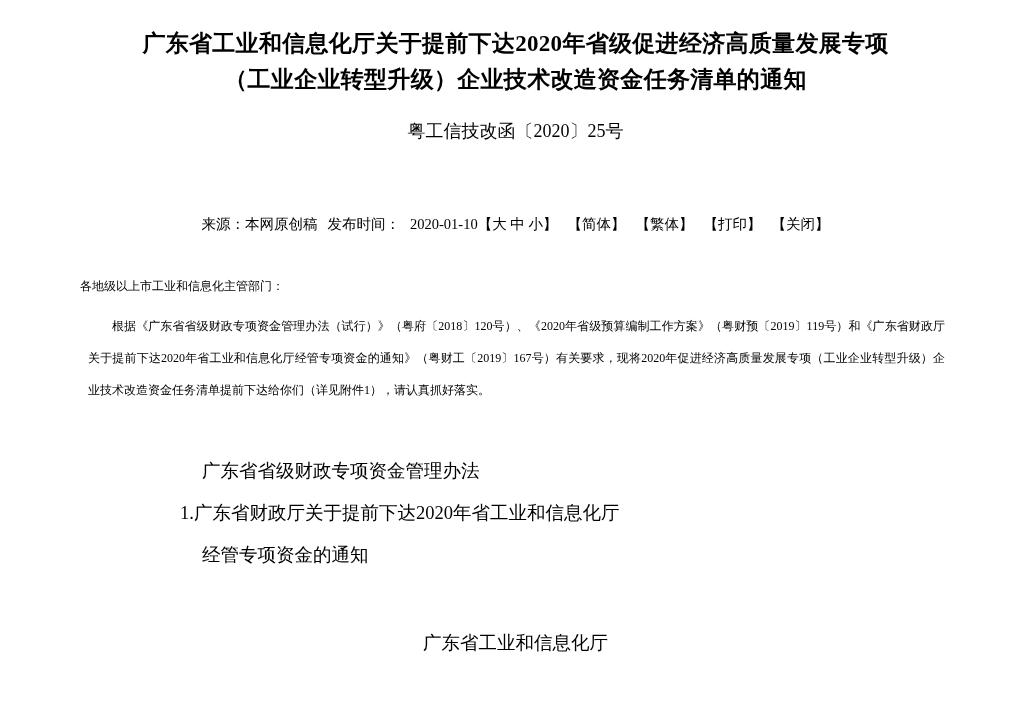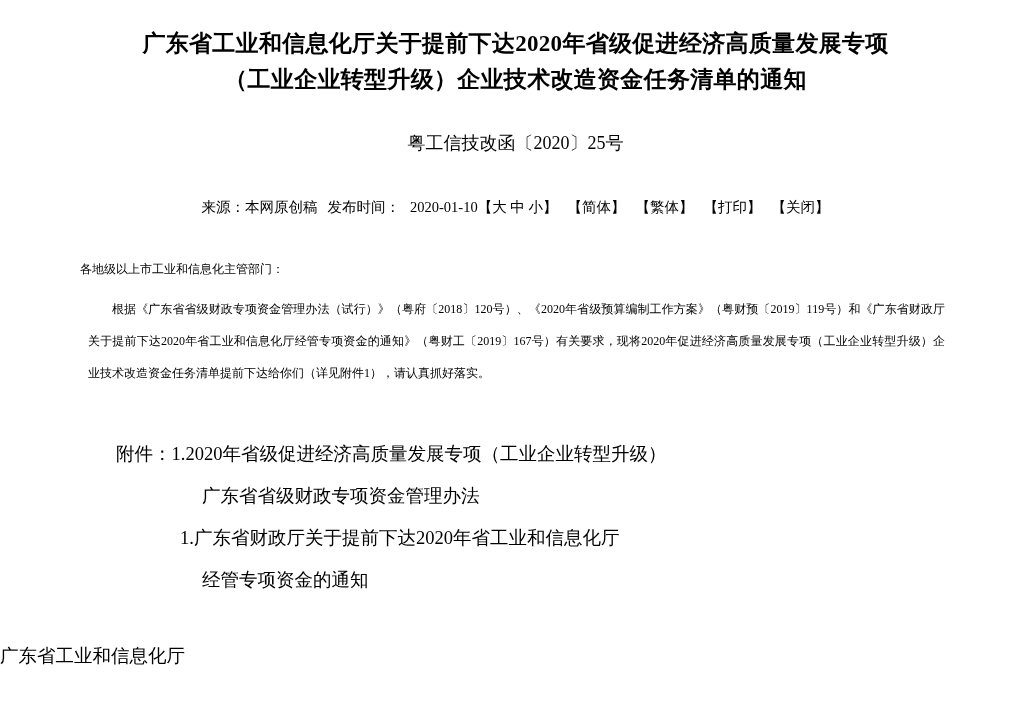--- a/index.html
+++ b/index.html
@@ -25,27 +25,27 @@
     padding: 26px 108px 0 108px;
     text-align: center;
   }
   .title-line {
     font-size: 23px;
     font-weight: bold;
     line-height: 36px;
     letter-spacing: 0.3px;
   }
   .doc-number {
-    margin-top: 32px;
+    margin-top: 20px;
     text-align: center;
     font-size: 18px;
     line-height: 26px;
   }
   .meta-bar {
-    margin-top: 41px;
+    margin-top: 70px;
     text-align: center;
     font-size: 14.5px;
     line-height: 20px;
     white-space: nowrap;
   }
   .meta-bar .meta-seg {
     display: inline;
   }
   .meta-bar .meta-spacer {
     display: inline-block;
@@ -80,22 +80,22 @@
   .attach-line-2 {
     padding-left: 122px;
   }
   .attach-line-3 {
     padding-left: 100px;
   }
   .attach-line-4 {
     padding-left: 122px;
   }
   .signature {
-    margin-top: 40px;
-    text-align: left;
+    margin-top: 52px;
+    text-align: center;
     font-size: 18.5px;
     line-height: 30px;
   }
 </style>
 </head>
 <body>
 
 <div class="page">
 
   <div class="title-block">
@@ -108,21 +108,20 @@
   <div class="meta-bar">
     <span class="meta-seg">来源：</span><span class="meta-seg">本网原创稿</span><span class="meta-spacer"></span><span class="meta-seg">发布时间：</span><span class="meta-spacer"></span><span class="meta-seg">2020-01-10</span><span class="meta-bracket">【大 中 小】</span><span class="meta-spacer"></span><span class="meta-bracket">【简体】</span><span class="meta-spacer"></span><span class="meta-bracket">【繁体】</span><span class="meta-spacer"></span><span class="meta-bracket">【打印】</span><span class="meta-spacer"></span><span class="meta-bracket">【关闭】</span>
   </div>
 
   <div class="body-block">
     <p class="salutation">各地级以上市工业和信息化主管部门：</p>
     <p class="para">根据《广东省省级财政专项资金管理办法（试行）》（粤府〔2018〕120号）、《2020年省级预算编制工作方案》（粤财预〔2019〕119号）和《广东省财政厅关于提前下达2020年省工业和信息化厅经管专项资金的通知》（粤财工〔2019〕167号）有关要求，现将2020年促进经济高质量发展专项（工业企业转型升级）企业技术改造资金任务清单提前下达给你们（详见附件1），请认真抓好落实。</p>
   </div>
 
   <div class="attach-block">
-    <div class="attach-line-1">附件：1.2020年省级促进经济高质量发展专项（工业企业转型升级）</div>
     <div class="attach-line-2">广东省省级财政专项资金管理办法</div>
     <div class="attach-line-3">1.广东省财政厅关于提前下达2020年省工业和信息化厅</div>
     <div class="attach-line-4">经管专项资金的通知</div>
   </div>
 
   <div class="signature">广东省工业和信息化厅</div>
 
 </div>
 
 </body></html>

